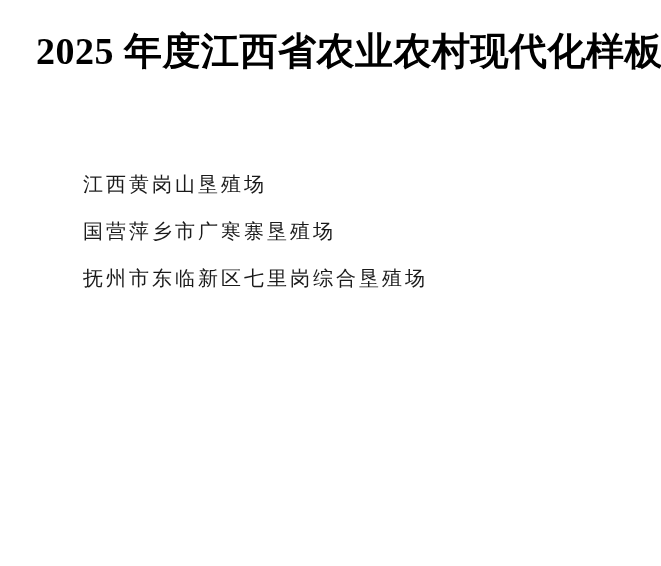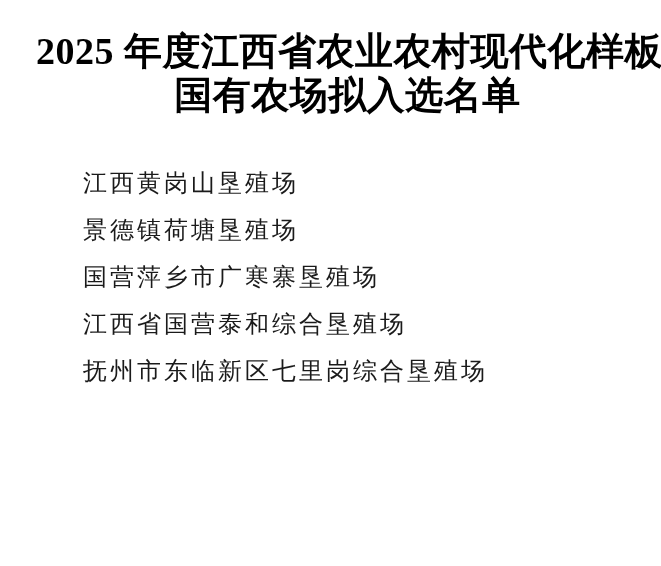--- a/index.html
+++ b/index.html
@@ -28,43 +28,40 @@
     letter-spacing: 0.5px;
     white-space: nowrap;
   }
   .farm-list {
     position: absolute;
     left: 83px;
     top: 161px;
     margin: 0;
     padding: 0;
     list-style: none;
-    font-family: Liberation Mono, monospace;
+    font-family: Liberation Serif, serif;
     font-weight: 400;
-    font-size: 24px;
+    font-size: 20px;
     color: #1a1a1a;
     letter-spacing: 3px;
     white-space: nowrap;
   }
   .farm-list li {
     height: 47px;
     line-height: 47px;
   }
 </style>
 </head>
 <body>
 
 <div class="page">
 
   <div class="doc-title">
     <div>2025 年度江西省农业农村现代化样板</div>
-    <div>国有农场拟入选名单</div>
   </div>
 
   <ul class="farm-list">
     <li>江西黄岗山垦殖场</li>
-    <li>景德镇荷塘垦殖场</li>
     <li>国营萍乡市广寒寨垦殖场</li>
-    <li>江西省国营泰和综合垦殖场</li>
     <li>抚州市东临新区七里岗综合垦殖场</li>
   </ul>
 
 </div>
 
 </body></html>

